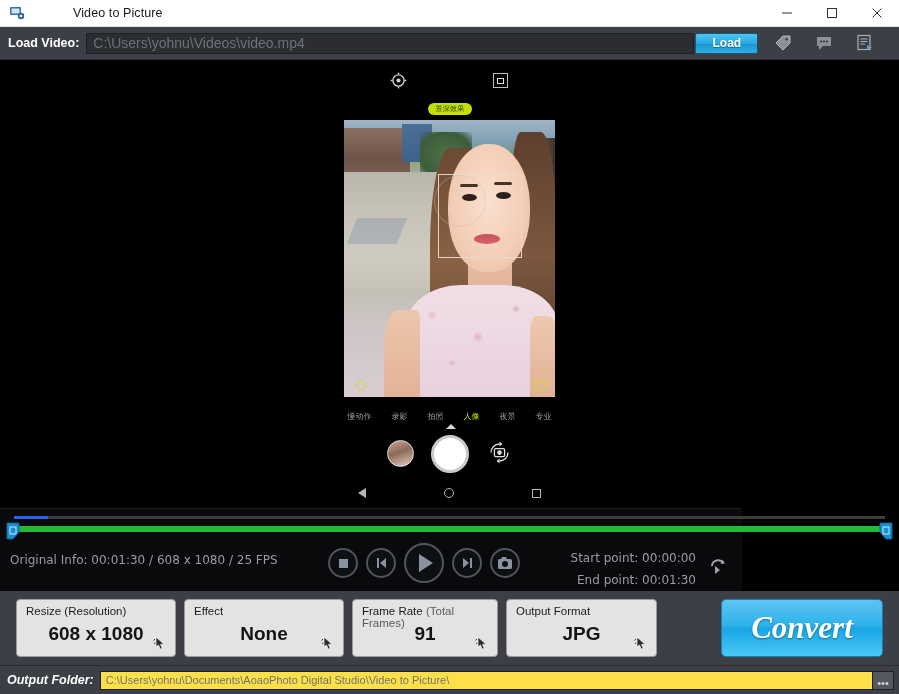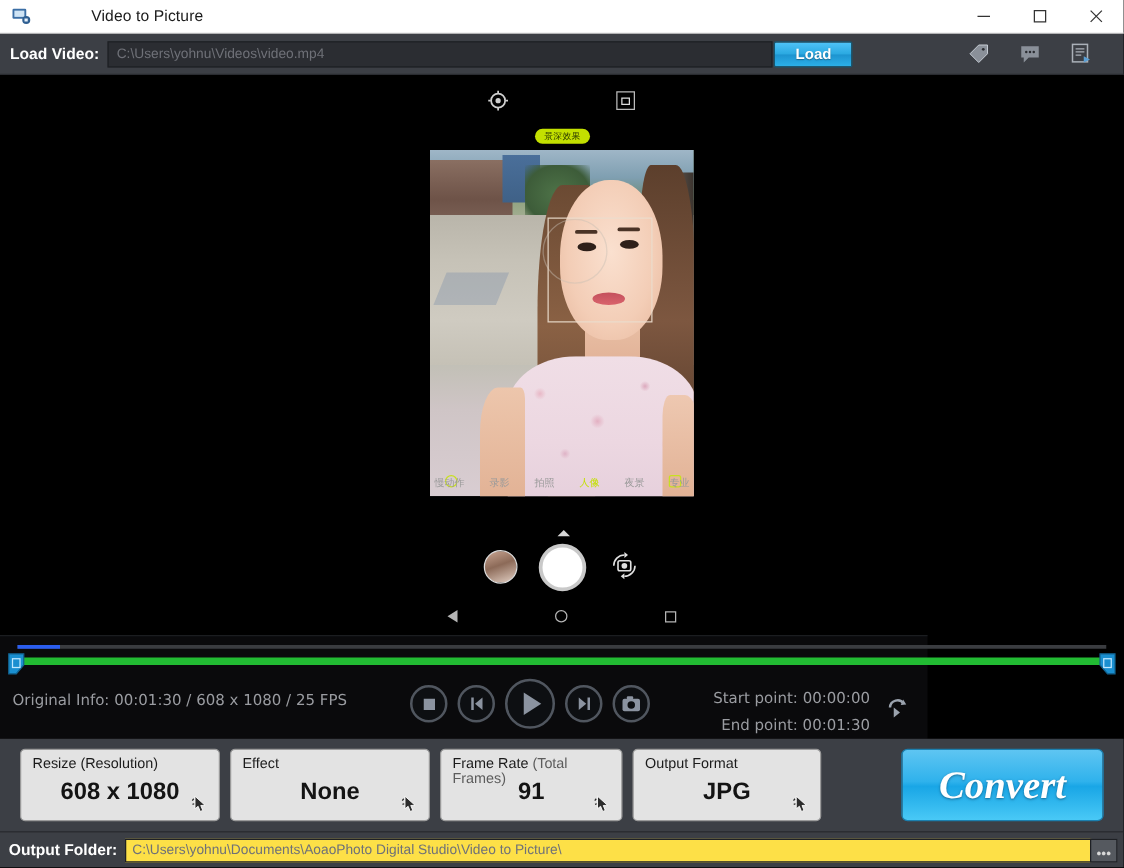--- a/index.html
+++ b/index.html
@@ -47,26 +47,26 @@
     border-bottom: 1px solid #2a2c31;
     display: flex; align-items: center;
   }
   .load-label {
     font-size: 12.5px; font-weight: bold; color: #ffffff;
     margin-left: 8px; margin-right: 7px;
     white-space: nowrap;
   }
   .load-input {
     flex: 0 0 auto;
-    width: 532px; height: 21px;
+    width: 608px; height: 21px;
     background: #2b2d32;
     border: 1px solid #1e2024;
     display: flex; align-items: center;
     padding: 0 6px;
-    font-size: 11px; color: #6f7178;
+    font-size: 14px; color: #6f7178;
     overflow: hidden; white-space: nowrap;
   }
   .load-btn {
     width: 63px; height: 21px;
     margin-left: 1px;
     background: linear-gradient(180deg,#4fc3f7 0%,#29a8e0 50%,#1c93cf 51%,#2cb0e8 100%);
     border: 1px solid #17566f;
     border-radius: 2px;
     color: #fff; font-size: 12px; font-weight: bold;
     display: flex; align-items: center; justify-content: center;
@@ -210,21 +210,21 @@
   }
   .vid-corner-icon {
     position: absolute; bottom: 7px;
     width: 10px; height: 10px;
     border: 1.5px solid #c8e020; border-radius: 50%;
   }
   .vid-corner-icon.left { left: 12px; }
   .vid-corner-icon.right { right: 10px; border-radius: 2px; }
 
   .cam-modes {
-    position: absolute; left: 0; top: 321px; width: 899px;
+    position: absolute; left: 0; top: 351px; width: 899px;
     display: flex; justify-content: center; gap: 20px;
     font-size: 8px; color: #9a9a9a;
     font-family: Liberation Serif, serif;
     align-items: flex-end;
   }
   .cam-mode.active { color: #c3e000; }
   .cam-caret {
     position: absolute; left: 446px; top: 364px;
     width: 0; height: 0;
     border-left: 5px solid transparent; border-right: 5px solid transparent;
@@ -370,21 +370,21 @@
   
   .outbar {
     position: absolute; top: 665px; left: 0;
     width: 899px; height: 29px;
     background: #3c3f45;
     border-top: 1px solid #2a2c31;
     display: flex; align-items: center;
   }
   .out-label {
     font-size: 12.5px; font-weight: bold; color: #ffffff;
-    margin-left: 7px; margin-right: 6px; white-space: nowrap;
+    margin-left: 7px; margin-right: 6px; white-space: nowrap; font-style: italic;
   }
   .out-input {
     flex: 1; height: 19px;
     background: #fde047; border: 1px solid #1e2024;
     display: flex; align-items: center; padding: 0 5px;
     font-size: 11px; color: #6f7178;
     overflow: hidden; white-space: nowrap;
   }
   .out-browse {
     width: 22px; height: 19px;

